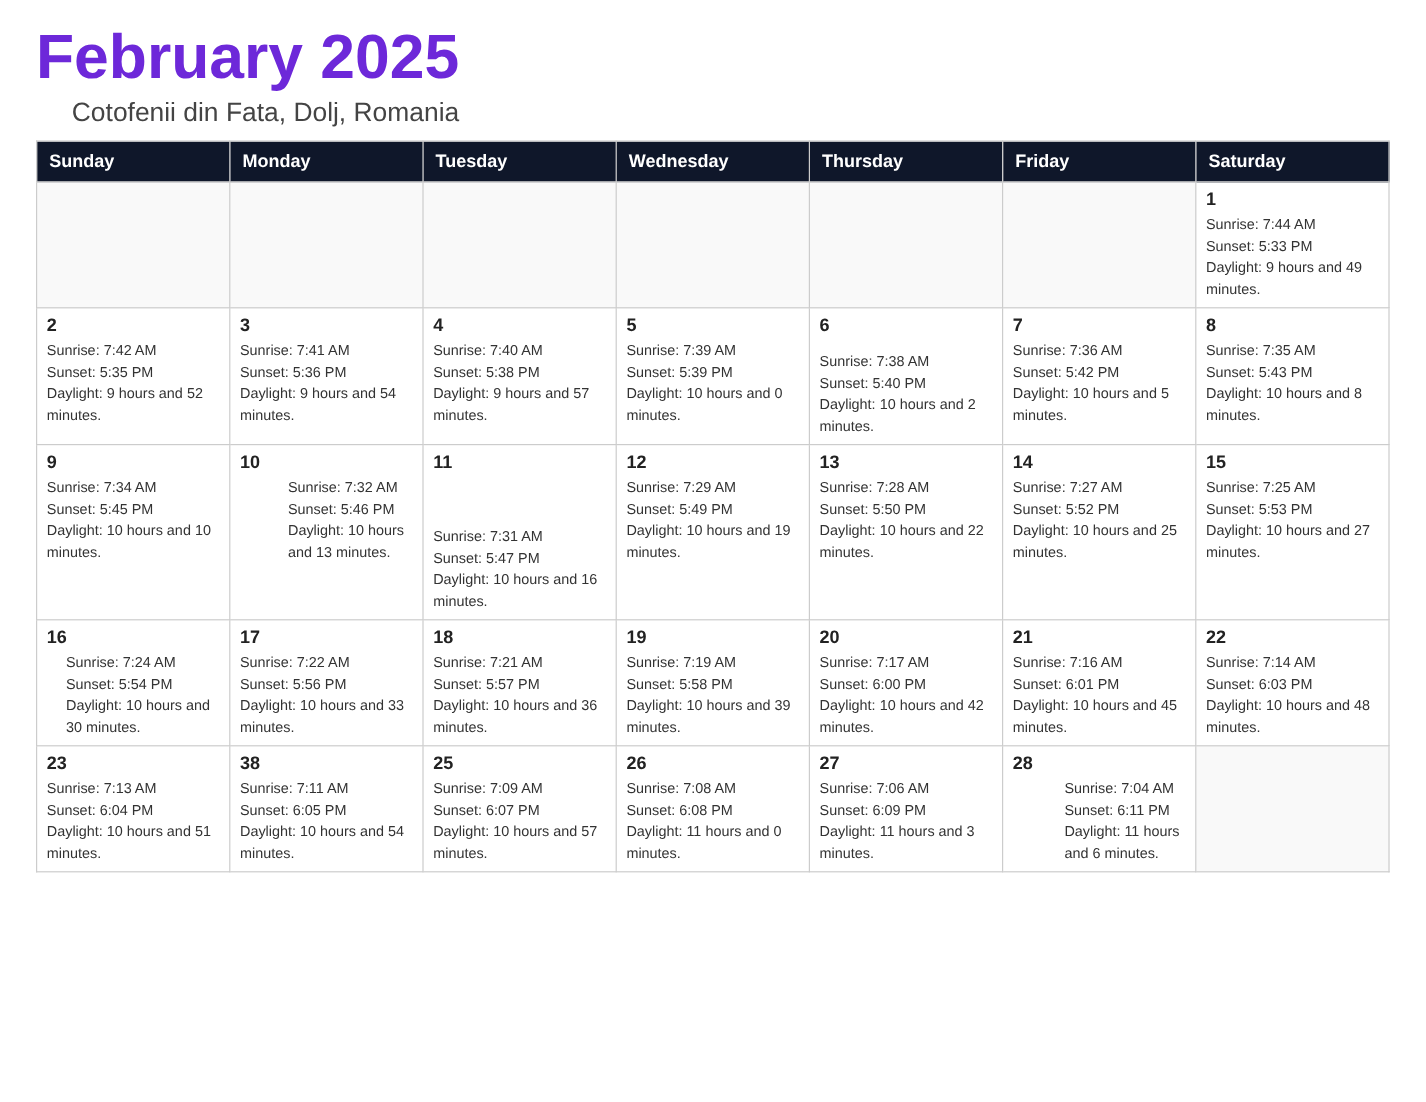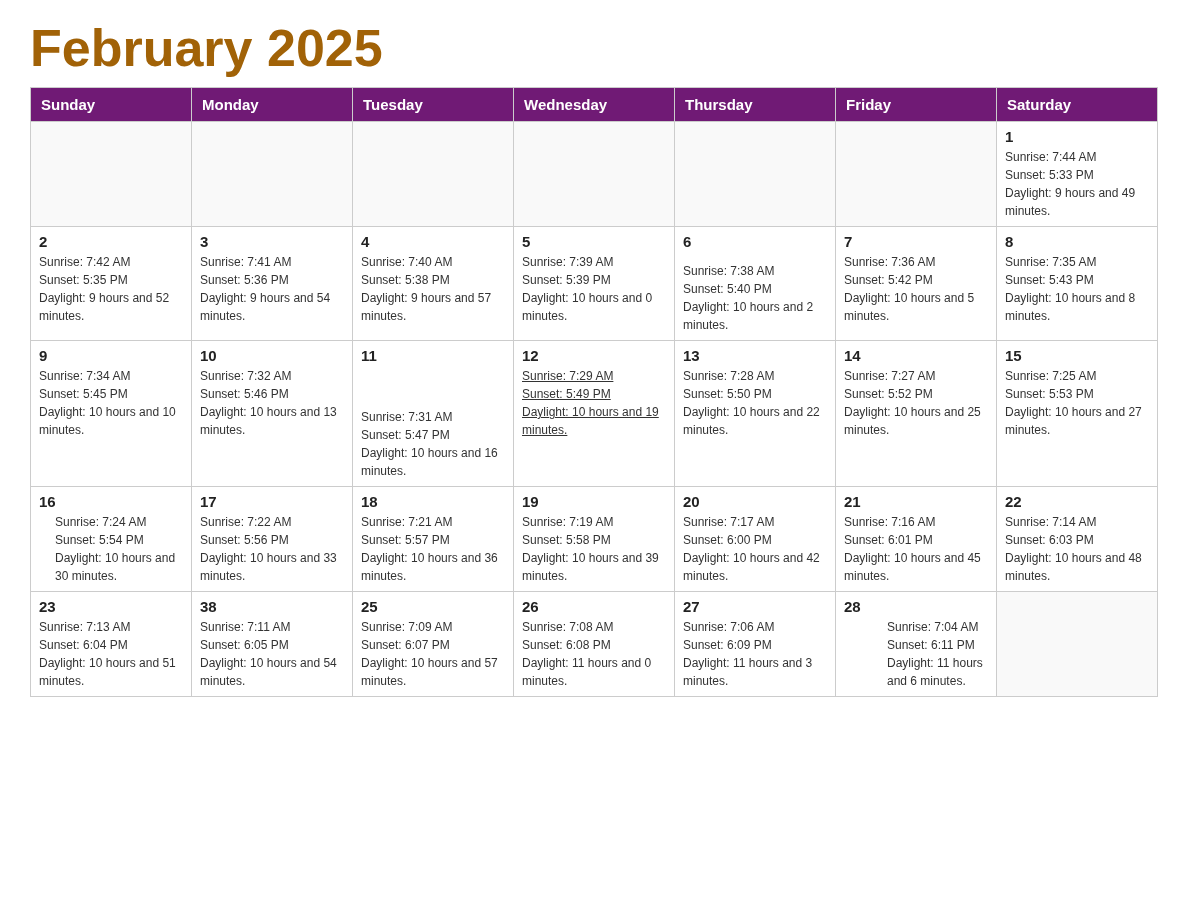--- a/index.html
+++ b/index.html
@@ -41,35 +41,35 @@
       vertical-align: middle;
       position: relative;
       top: -4px;
     }
     .title-section {
       text-align: right;
     }
     .month-title {
       font-size: 52px;
       font-weight: bold;
-      color: #a16207;
+      color: #6d28d9;
       line-height: 1.1;
     }
     .location {
       font-size: 22px;
       color: #444;
       margin-top: 4px;
     }
     .calendar {
       width: 100%;
       border-collapse: collapse;
       margin-top: 10px;
     }
     .calendar th {
-      background-color: #701a75;
+      background-color: #0f172a;
       color: #fff;
       font-size: 15px;
       font-weight: bold;
       padding: 8px 10px;
       text-align: left;
       border: 1px solid #ccc;
     }
     .calendar td {
       border: 1px solid #ccc;
       vertical-align: top;
@@ -97,20 +97,21 @@
     tr.week-row td {
       height: 105px;
     }
   </style>
 </head>
 <body>
 
 <div class="header">
   <div class="title-section">
     <div class="month-title">February 2025</div>
+    <div class="location">Cotofenii din Fata, Dolj, Romania</div>
   </div>
 </div>
 
 <table class="calendar">
   <thead>
     <tr>
       <th>Sunday</th>
       <th>Monday</th>
       <th>Tuesday</th>
       <th>Wednesday</th>
@@ -180,33 +181,33 @@
       </tr>
       <tr class="week-row">
         <td>
           <span class="day-number">9</span>
           <div class="day-info" style="white-space: pre-line;">Sunrise: 7:34 AM
 Sunset: 5:45 PM
 Daylight: 10 hours and 10 minutes.</div>
         </td>
         <td>
           <span class="day-number">10</span>
-          <div class="day-info" style="white-space: pre-line;">Sunrise: 7:32 AM
+          <div class="day-info" style="white-space: pre-line; margin-left: 40px;">Sunrise: 7:32 AM
 Sunset: 5:46 PM
 Daylight: 10 hours and 13 minutes.</div>
         </td>
         <td>
           <span class="day-number">11</span>
           <div class="day-info" style="white-space: pre-line; margin-top: 44px;">Sunrise: 7:31 AM
 Sunset: 5:47 PM
 Daylight: 10 hours and 16 minutes.</div>
         </td>
         <td>
           <span class="day-number">12</span>
-          <div class="day-info" style="white-space: pre-line; text-decoration: underline;">Sunrise: 7:29 AM
+          <div class="day-info" style="white-space: pre-line;">Sunrise: 7:29 AM
 Sunset: 5:49 PM
 Daylight: 10 hours and 19 minutes.</div>
         </td>
         <td>
           <span class="day-number">13</span>
           <div class="day-info" style="white-space: pre-line;">Sunrise: 7:28 AM
 Sunset: 5:50 PM
 Daylight: 10 hours and 22 minutes.</div>
         </td>
         <td>

